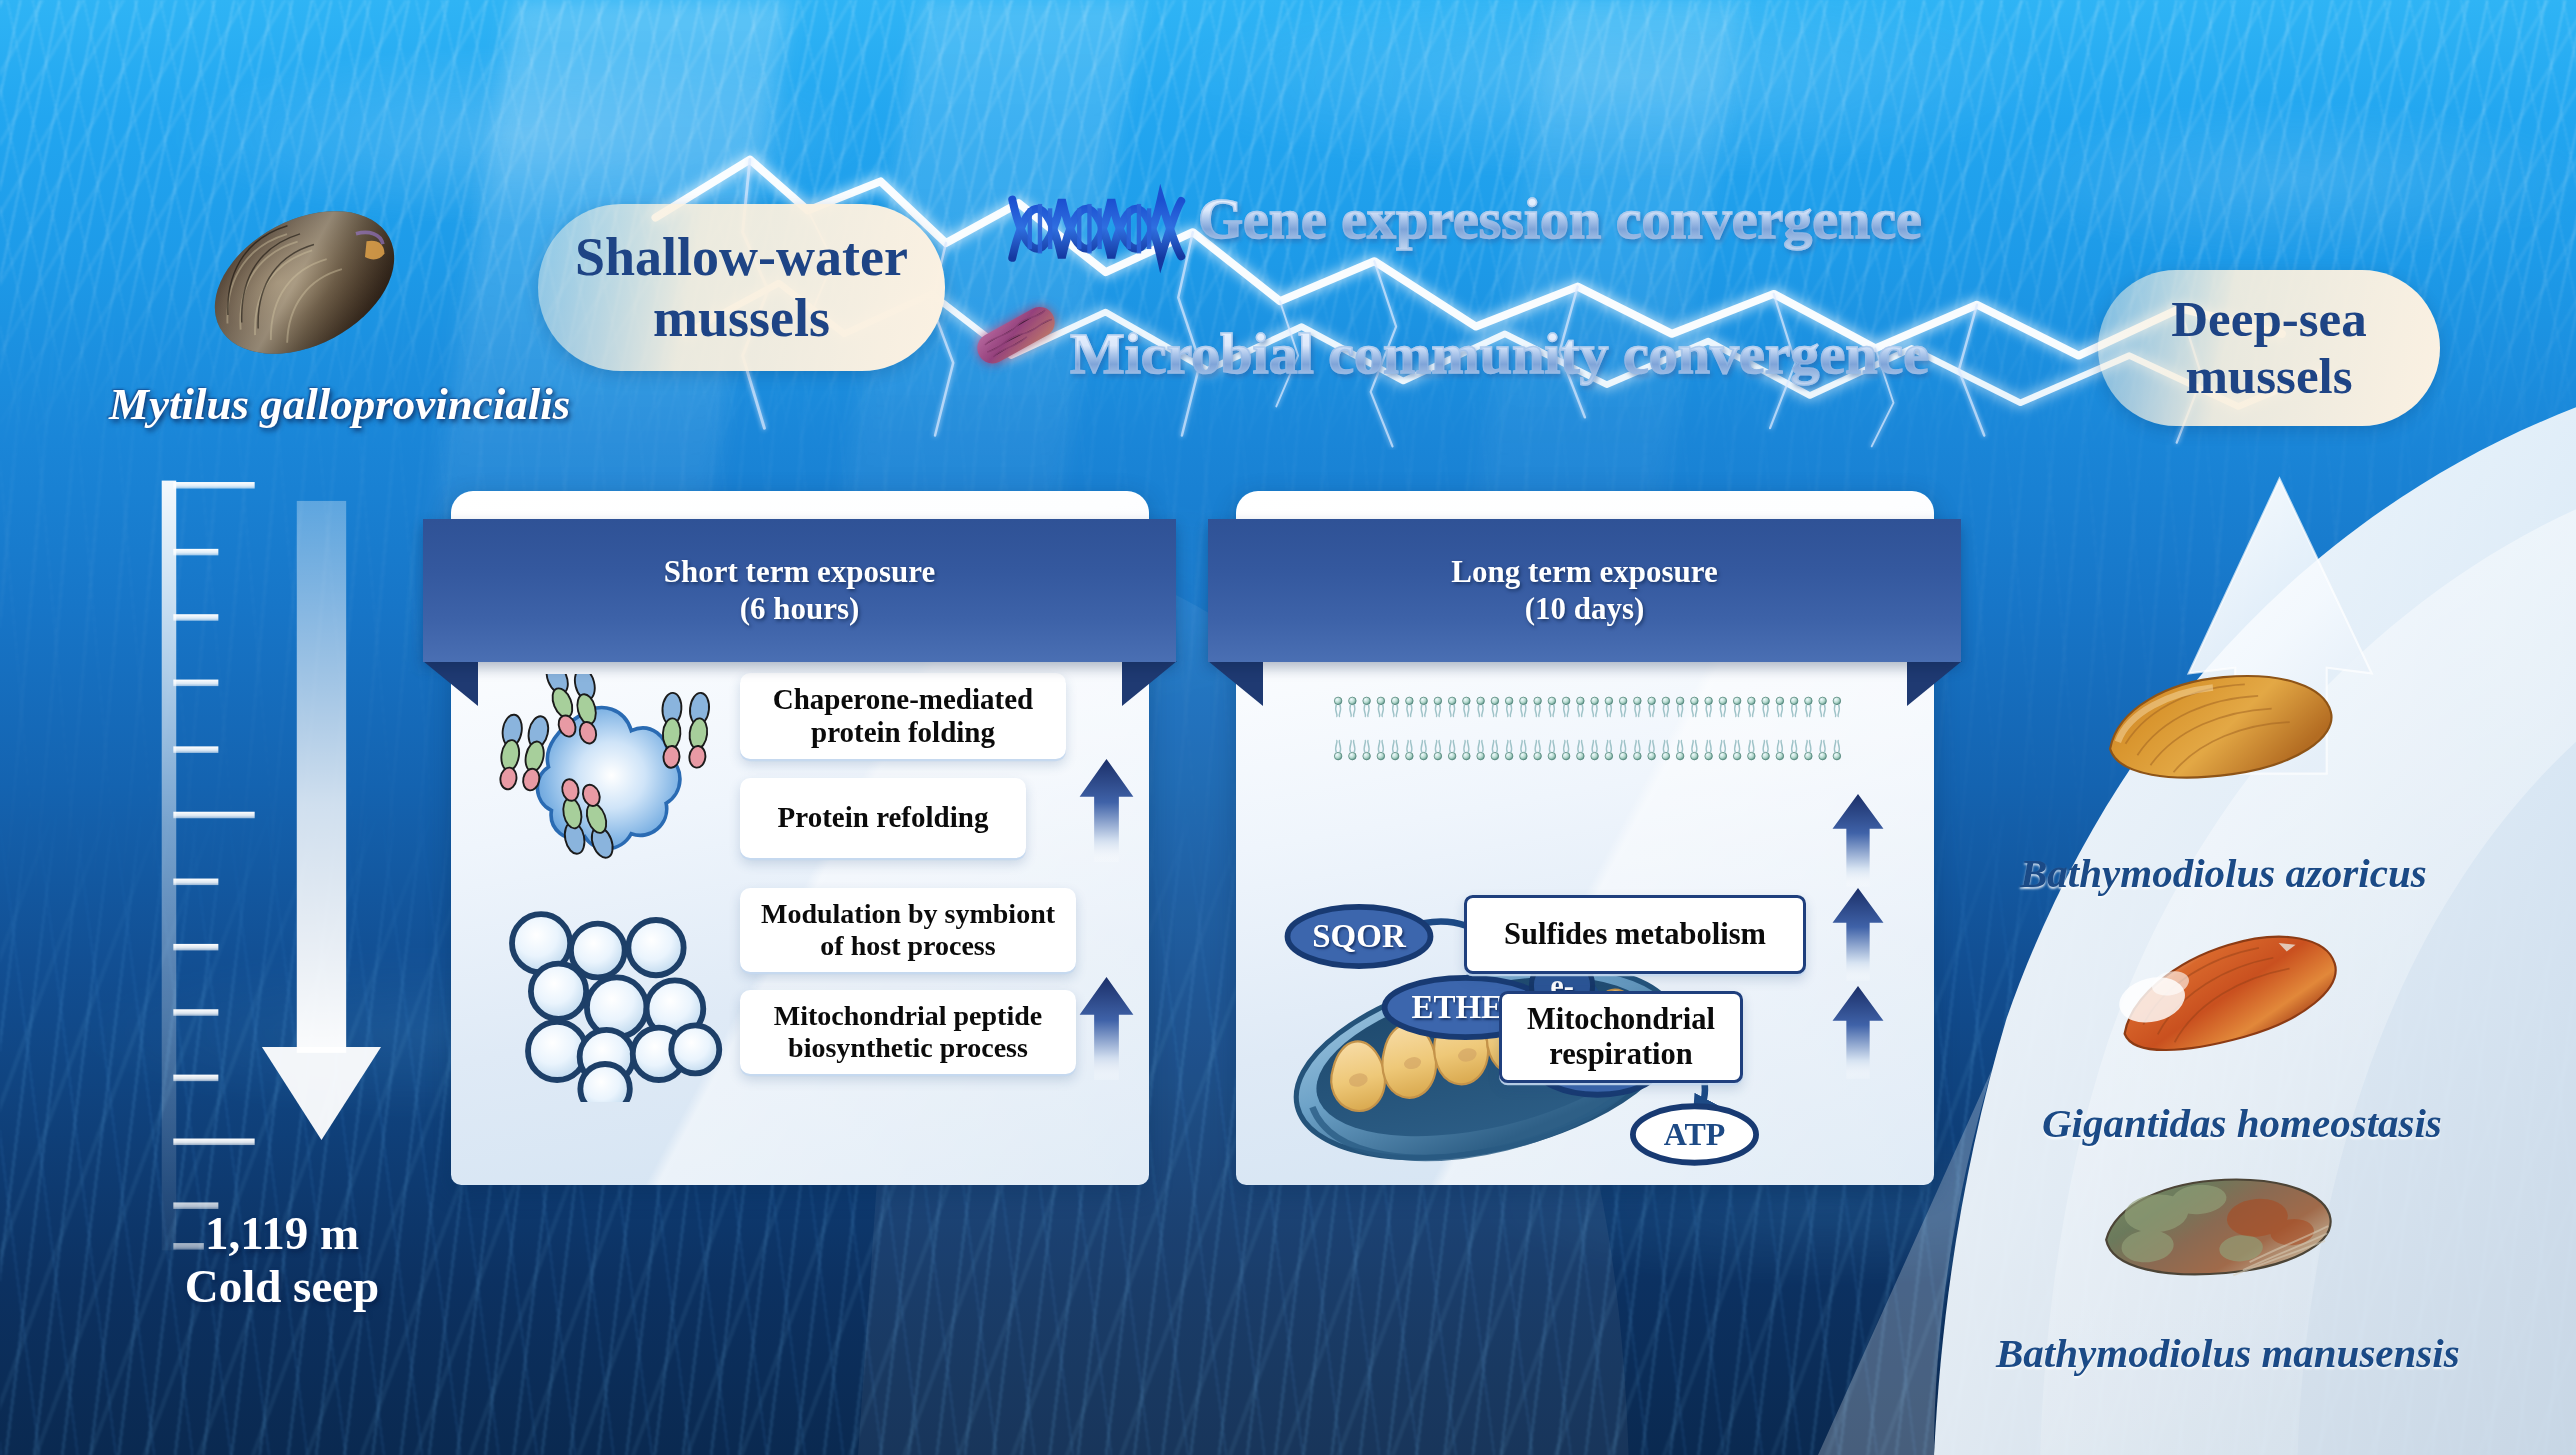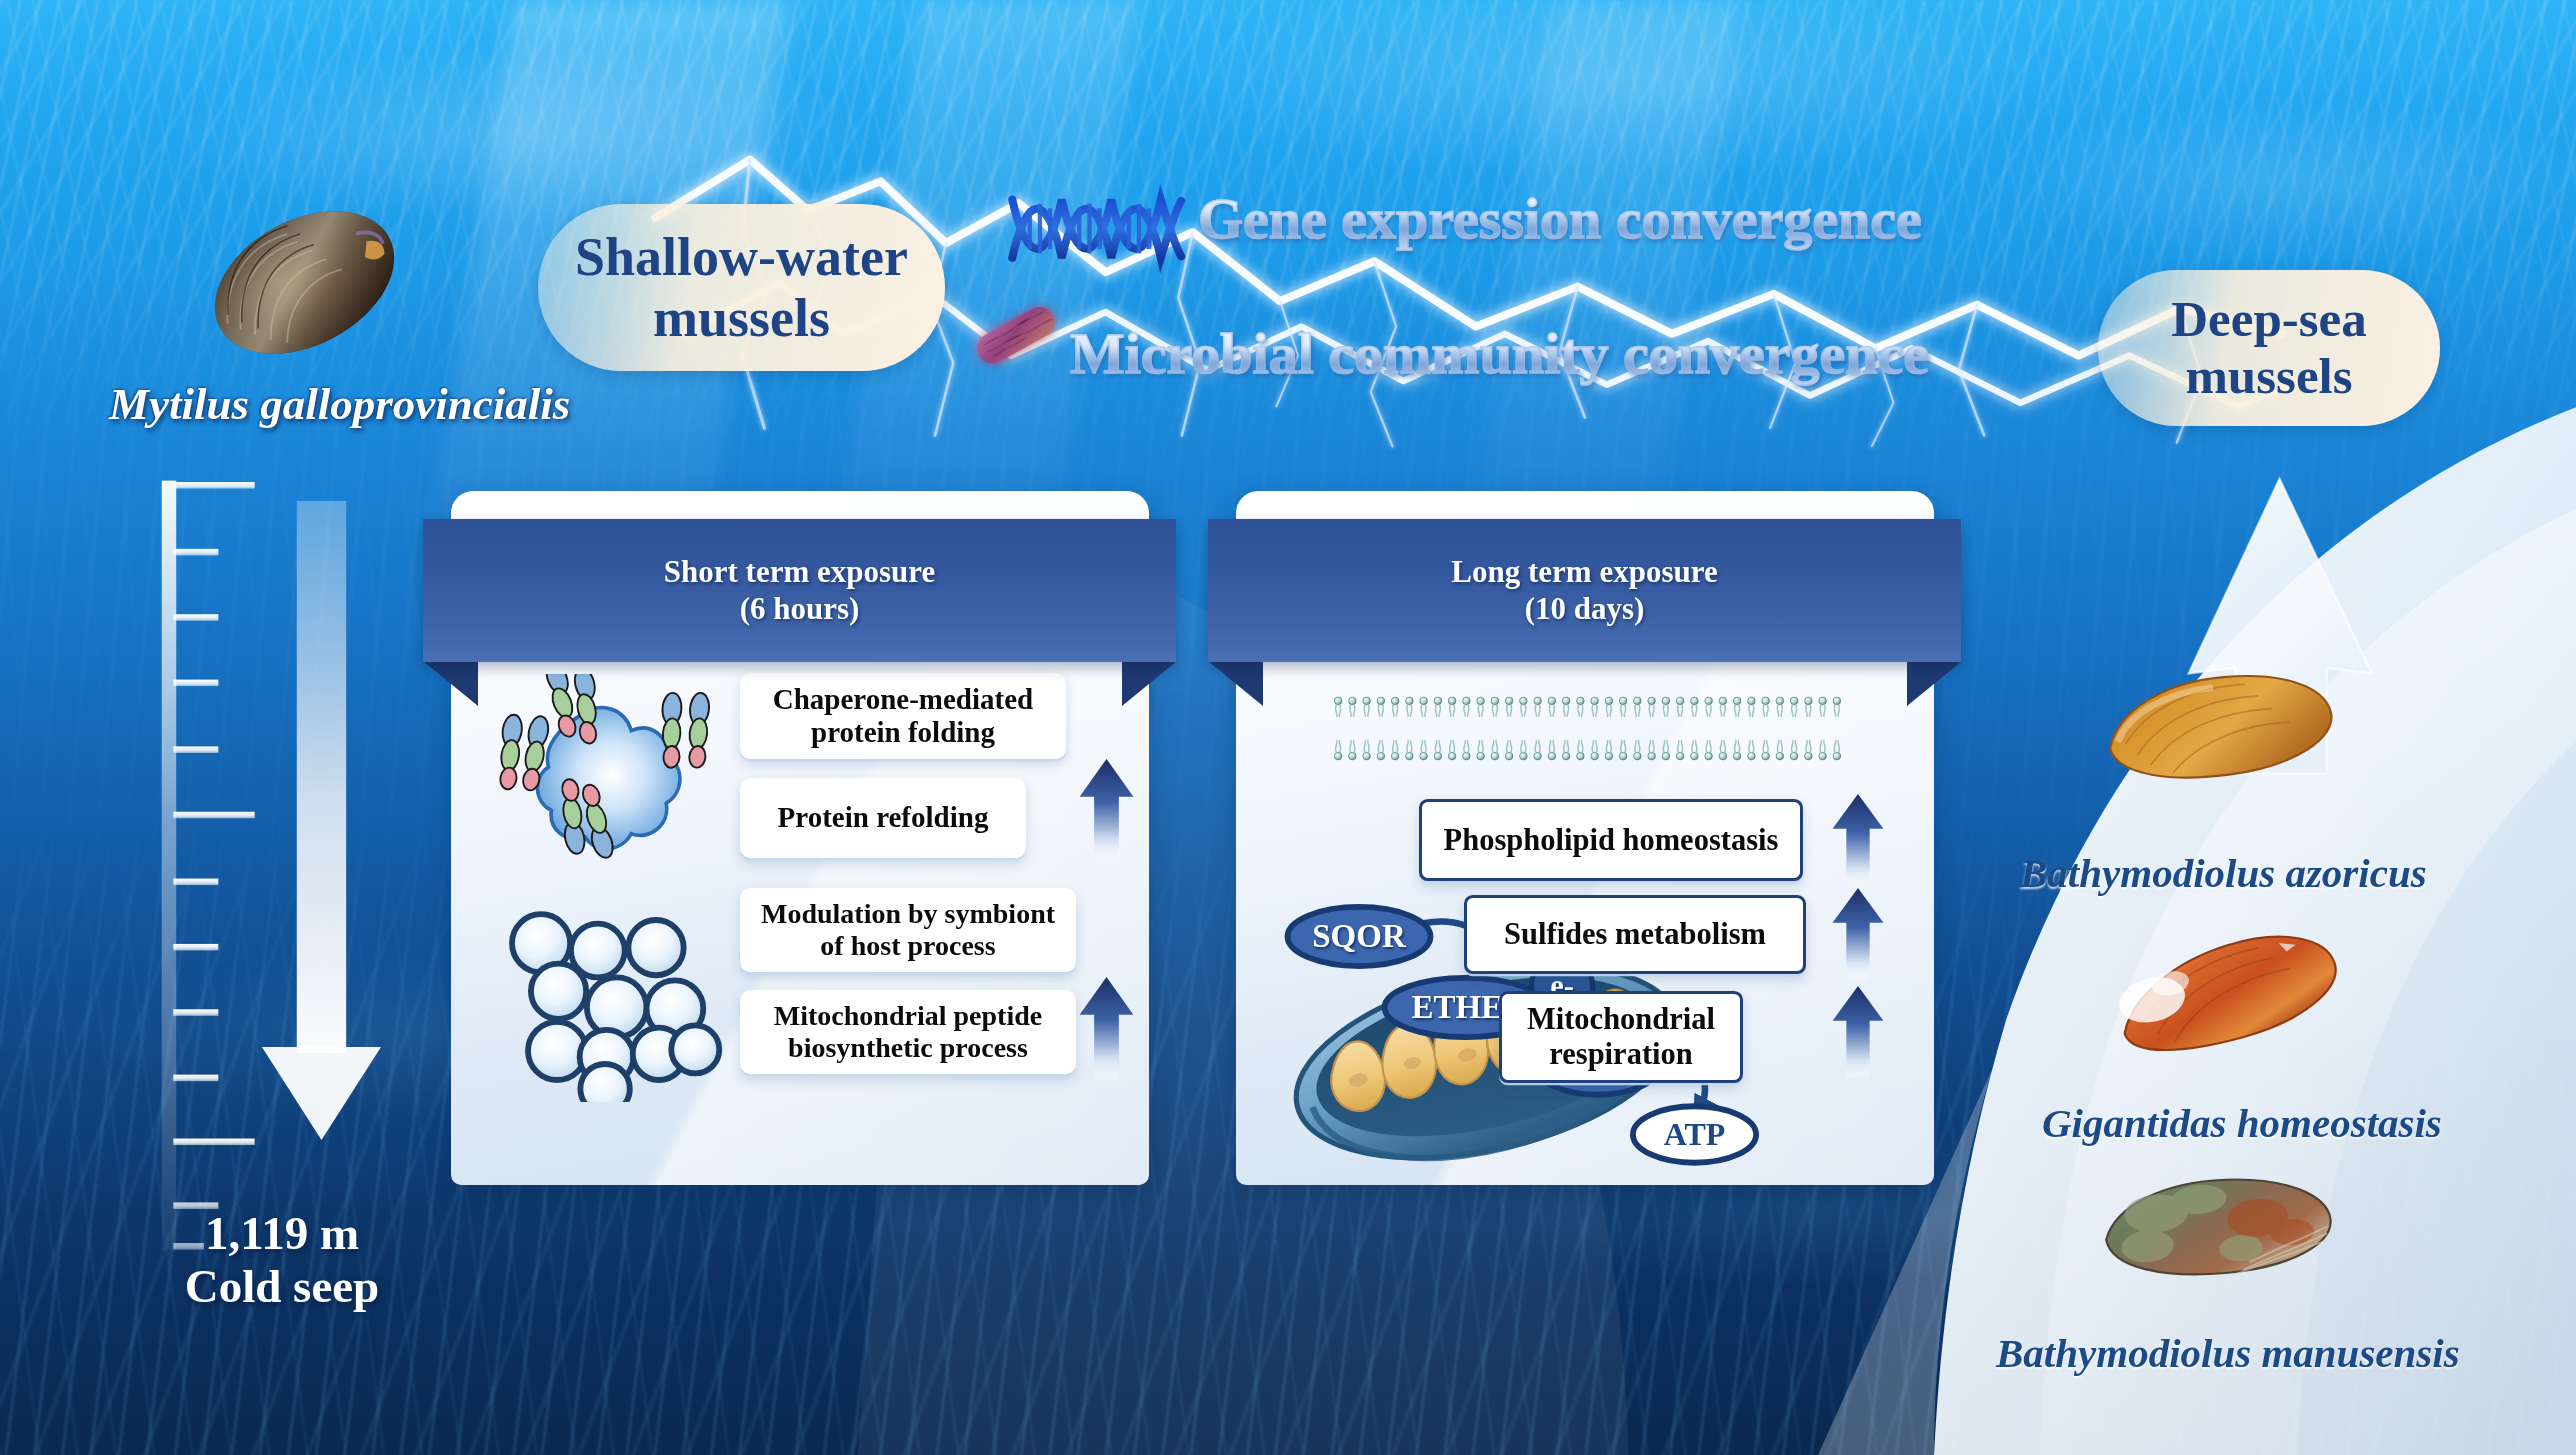--- a/index.html
+++ b/index.html
@@ -835,23 +835,20 @@
       <div style="position:absolute;inset:0;display:flex;align-items:center;justify-content:center;color:#fff;font-weight:bold;font-size:32px;text-shadow:1.5px 1.5px 2.2px rgba(0,20,60,.6);">ETC</div>
     </div>
 
     <div style="position:absolute;left:394px;top:638px;width:129px;height:63px;">
       <svg width="129" height="63" viewBox="0 0 178 86">
         <ellipse cx="89" cy="43" rx="85" ry="39" fill="#ffffff" stroke="#183a72" stroke-width="8"></ellipse>
       </svg>
       <div style="position:absolute;inset:0;display:flex;align-items:center;justify-content:center;color:#1d4a85;font-weight:bold;font-size:32px;">ATP</div>
     </div>
 
-    <div class="proc bordered" style="left:183px;top:334px;width:378px;height:76px;font-size:30.5px;">
-      <div>Phospholipid homeostasis</div>
-    </div>
     <div class="proc bordered" style="left:228px;top:430px;width:336px;height:73px;font-size:30.5px;">
       <div>Sulfides metabolism</div>
     </div>
     <div class="proc bordered" style="left:263px;top:526px;width:238px;height:86px;font-size:30.5px;">
       <div>
         <div>Mitochondrial</div>
         <div>respiration</div>
       </div>
     </div>
 

